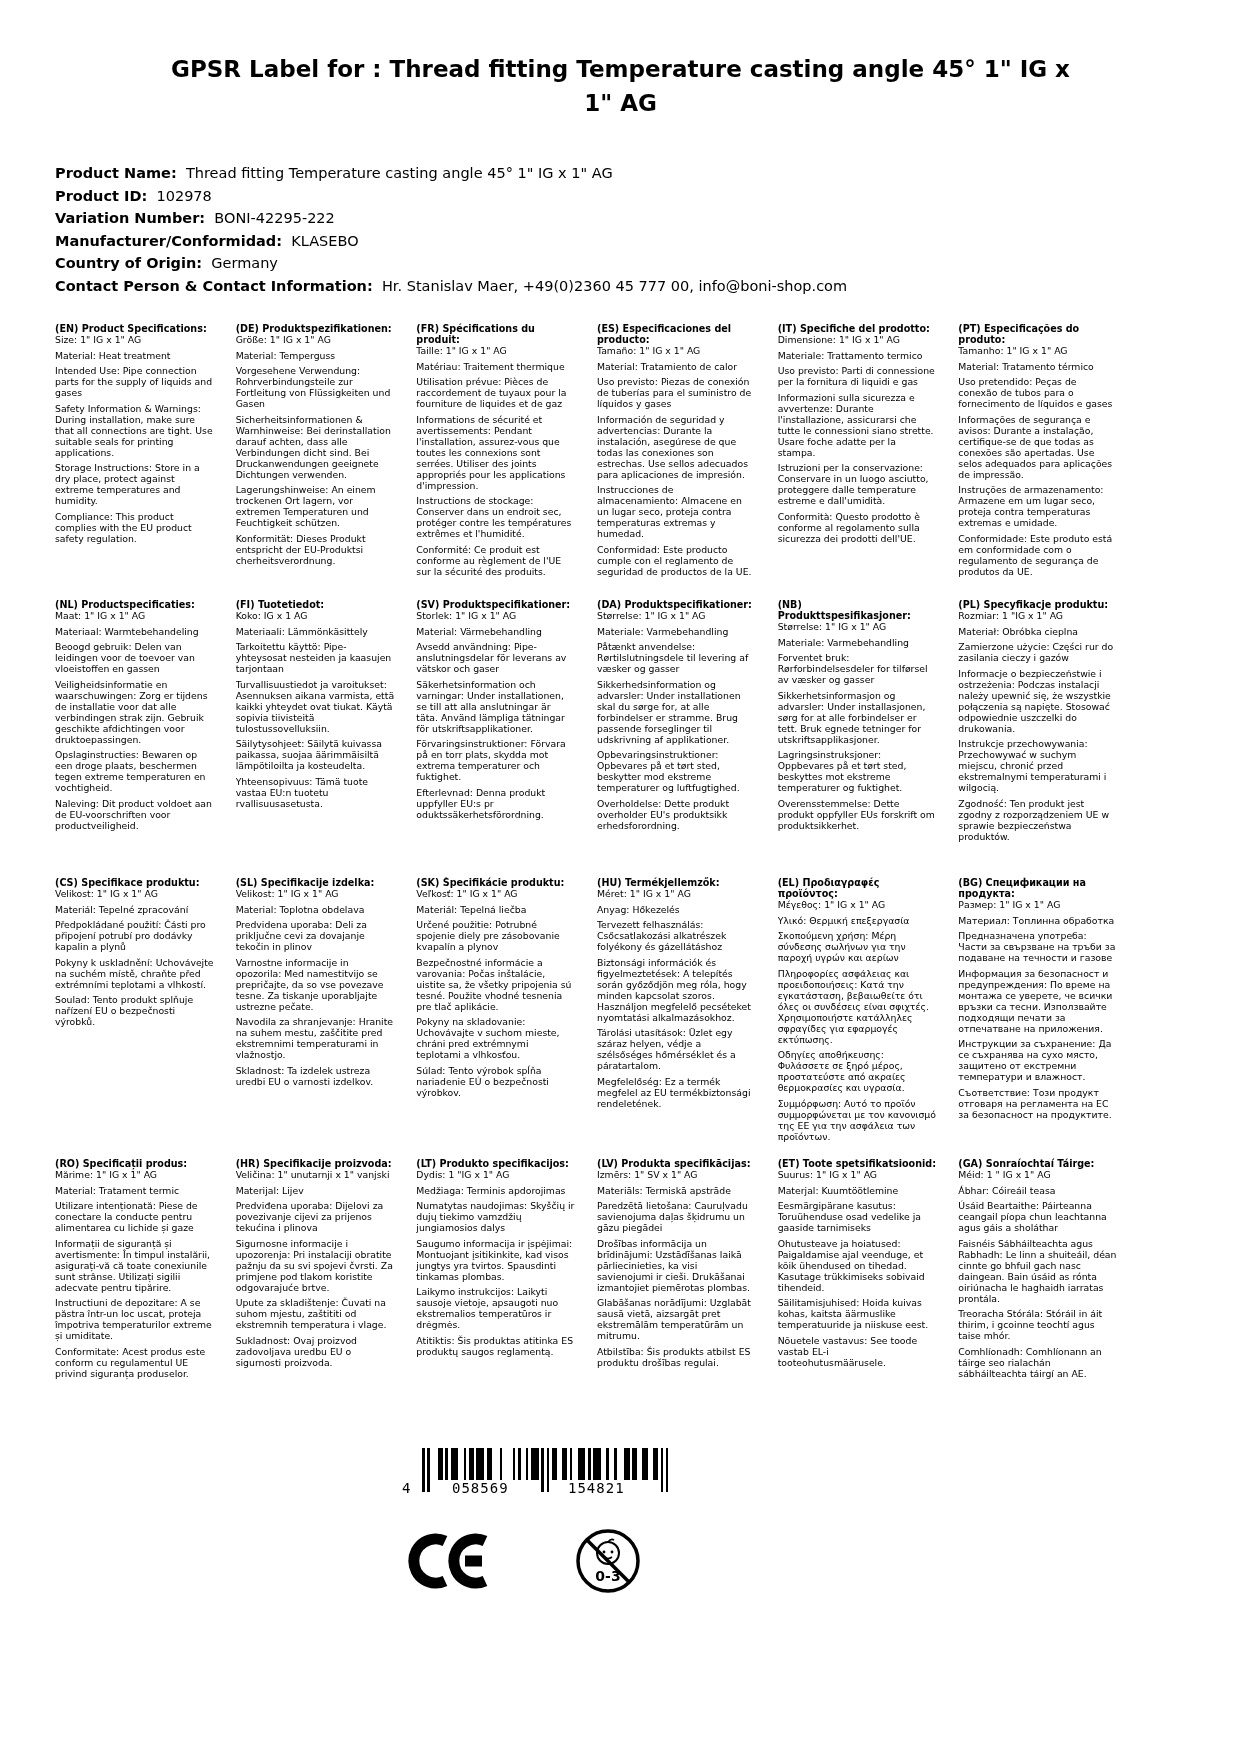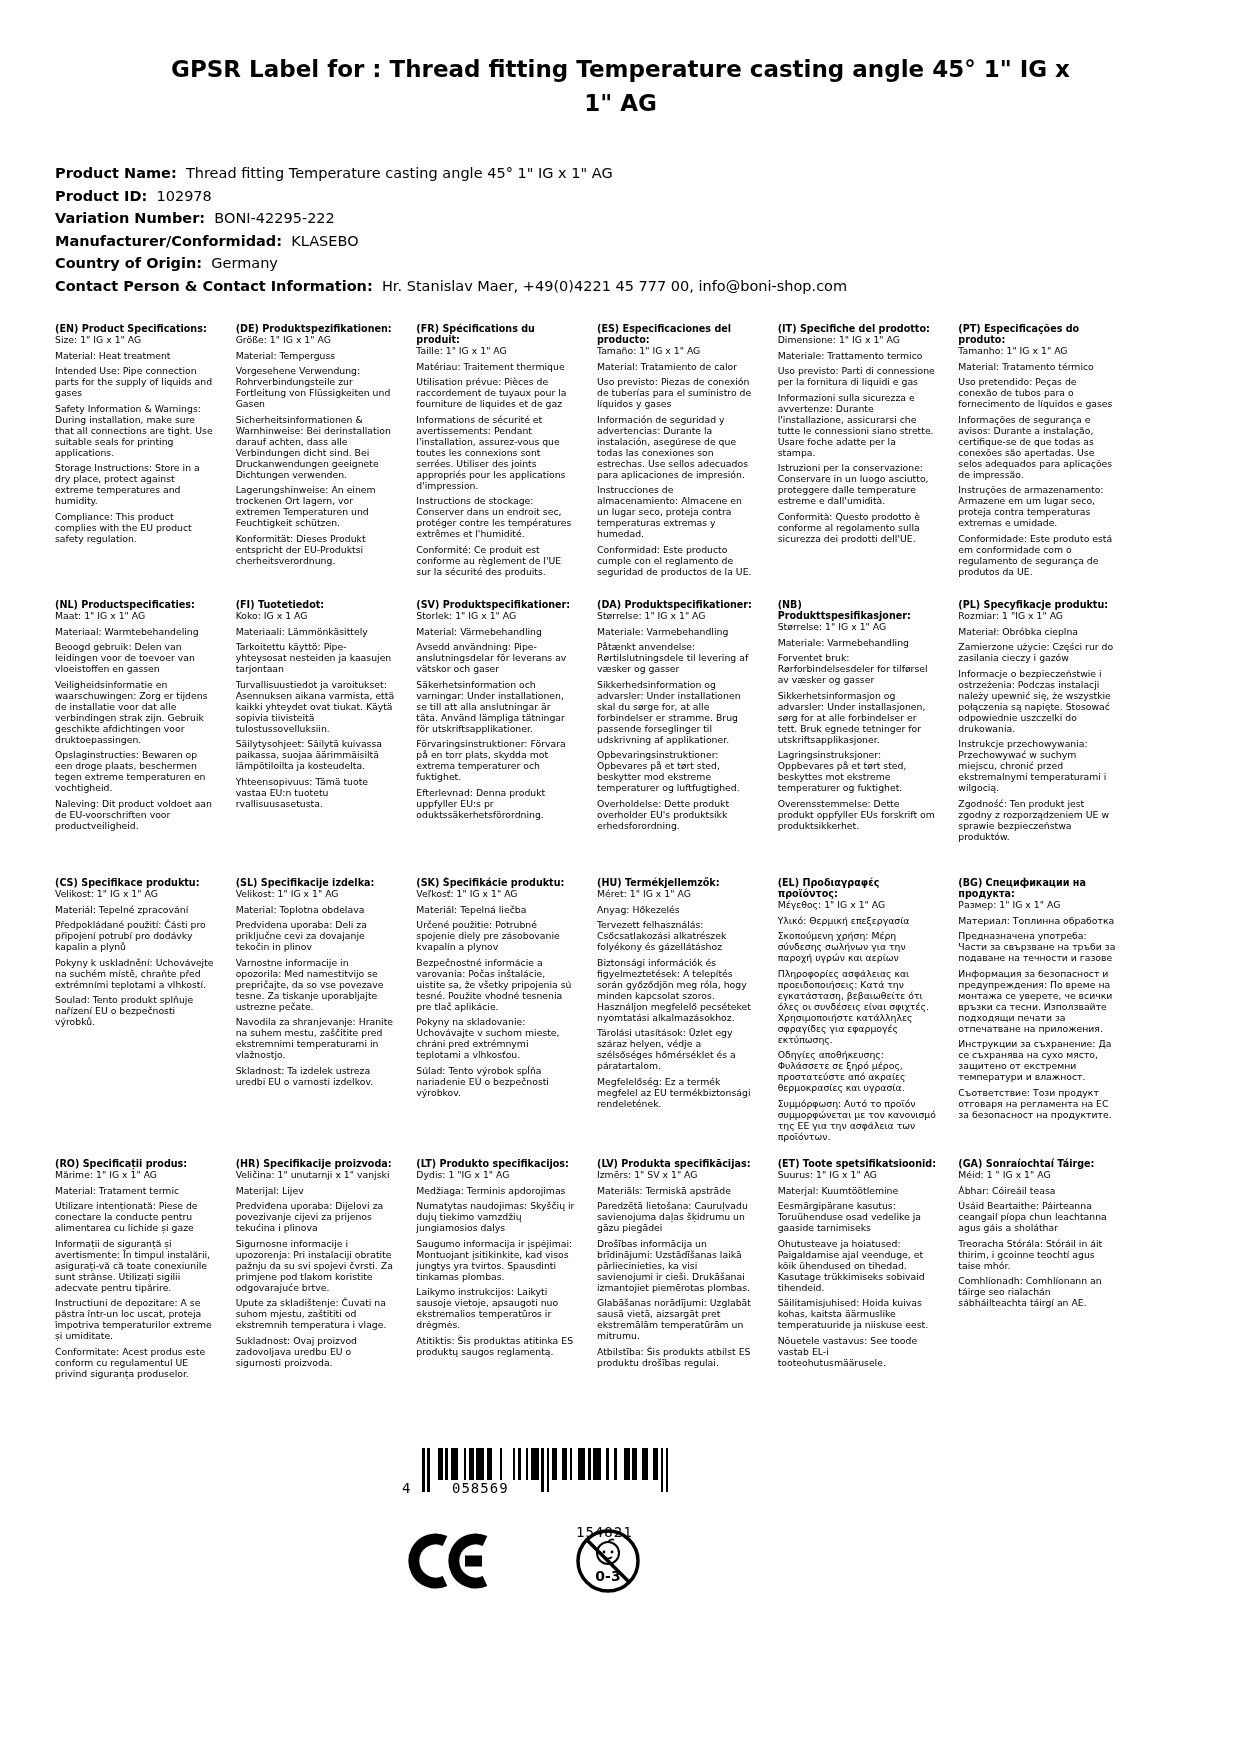--- a/index.html
+++ b/index.html
@@ -22,21 +22,21 @@
   .barcode-wrap{position:relative;margin:6px 0 0 408px;width:262px;height:62px;}
   .bars{position:absolute;top:0;left:14px;display:flex;height:44px;align-items:flex-start;}
   .bars .m{width:2.6px;height:32px;}
   .bars .m.on{background:#000;}
   .bars .m.tall{height:44px;}
   .bc-digits{position:absolute;top:30px;left:0;width:262px;height:18px;
       font-size:14px;font-family:"DejaVu Sans Mono","Liberation Mono",monospace;}
   .bc-d{position:absolute;top:2px;}
   .bc-d.lead{left:-6px;}
   .bc-d.g1{left:44px;letter-spacing:1px;}
-  .bc-d.g2{left:168px;letter-spacing:1px;margin-top:44px;}
+  .bc-d.g2{left:160px;letter-spacing:1px;}
   
   .marks-row{margin:18px 4px 0 405px;display:flex;align-items:center;gap:82px;}
   .ce-mark svg{display:block;}
   .age-mark svg{display:block;}
 </style>
 </head>
 <body>
 
 <h1 class="page-title">GPSR Label for : Thread fitting Temperature casting angle 45° 1" IG x 1" AG</h1>
 
@@ -56,21 +56,21 @@
   <div class="row">
     <span class="lbl">Manufacturer/Conformidad:</span>&nbsp;
     <span class="val">KLASEBO</span>
   </div>
   <div class="row">
     <span class="lbl">Country of Origin:</span>&nbsp;
     <span class="val">Germany</span>
   </div>
   <div class="row">
     <span class="lbl">Contact Person &amp; Contact Information:</span>&nbsp;
-    <span class="val">Hr. Stanislav Maer, +49(0)4221 45 777 00, info@boni-shop.com</span>
+    <span class="val">Hr. Stanislav Maer, +49(0)2360 45 777 00, info@boni-shop.com</span>
   </div>
 </div>
 
 <div id="blocks-grid">
     <div class="block">
       <div class="hdr">(EN) Product Specifications:</div>
       <p>Size: 1" IG x 1" AG</p>
       <p>Material: Heat treatment</p>
       <p>Intended Use: Pipe connection parts for the supply of liquids and gases</p>
       <p>Safety Information &amp; Warnings: During installation, make sure that all connections are tight. Use suitable seals for printing applications.</p>
@@ -272,20 +272,21 @@
       <p>Eesmärgipärane kasutus: Toruühenduse osad vedelike ja gaaside tarnimiseks</p>
       <p>Ohutusteave ja hoiatused: Paigaldamise ajal veenduge, et kõik ühendused on tihedad. Kasutage trükkimiseks sobivaid tihendeid.</p>
       <p>Säilitamisjuhised: Hoida kuivas kohas, kaitsta äärmuslike temperatuuride ja niiskuse eest.</p>
       <p>Nõuetele vastavus: See toode vastab EL-i tooteohutusmäärusele.</p>
     </div>
     <div class="block">
       <div class="hdr">(GA) Sonraíochtaí Táirge:</div>
       <p>Méid: 1 " IG x 1" AG</p>
       <p>Ábhar: Cóireáil teasa</p>
       <p>Úsáid Beartaithe: Páirteanna ceangail píopa chun leachtanna agus gáis a sholáthar</p>
+      <p>Faisnéis Sábháilteachta agus Rabhadh: Le linn a shuiteáil, déan cinnte go bhfuil gach nasc daingean. Bain úsáid as rónta oiriúnacha le haghaidh iarratas prontála.</p>
       <p>Treoracha Stórála: Stóráil in áit thirim, i gcoinne teochtí agus taise mhór.</p>
       <p>Comhlíonadh: Comhlíonann an táirge seo rialachán sábháilteachta táirgí an AE.</p>
     </div>
   </div>
 
 <div class="barcode-wrap">
   <div class="bars" id="barcode-bars">
       <div class="m on tall"></div>
       <div class="m tall"></div>
       <div class="m on tall"></div>

